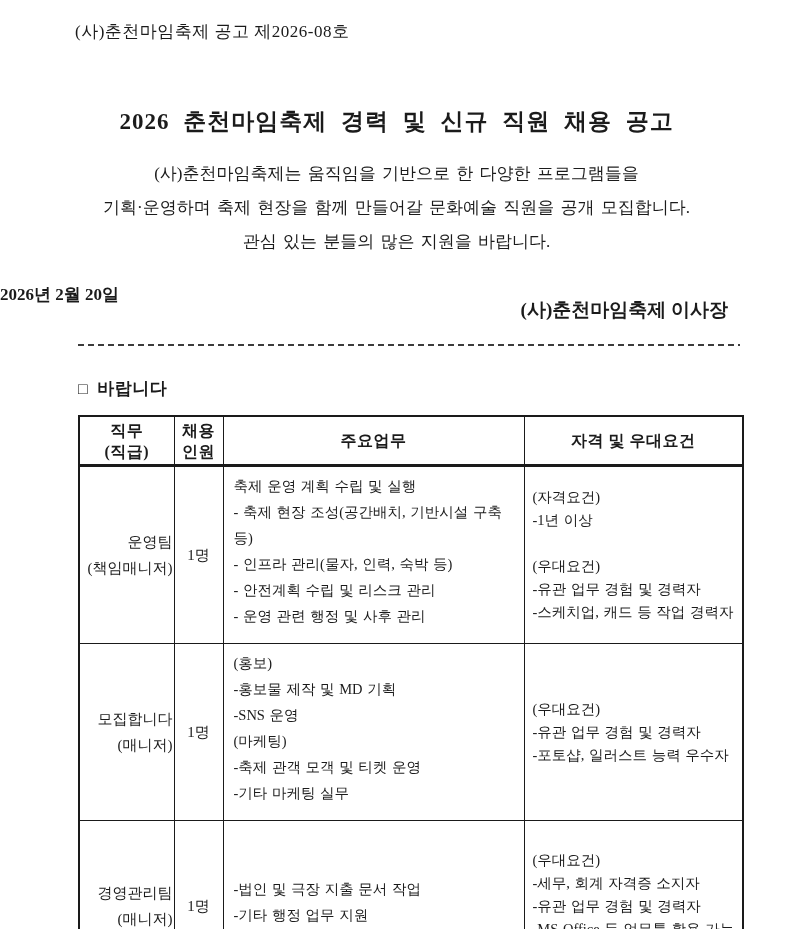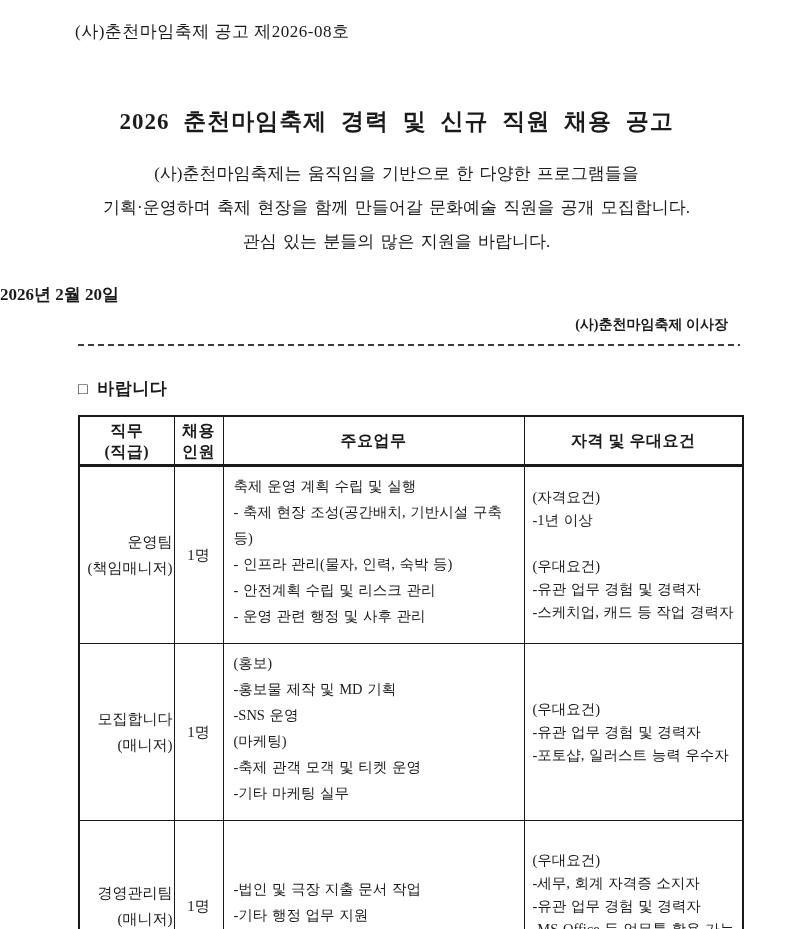--- a/index.html
+++ b/index.html
@@ -53,22 +53,22 @@
     left: 0;
     top: 283px;
     width: 100%;
     text-align: left;
     font-size: 17px;
     font-weight: bold;
   }
   .signer {
     position: absolute;
     right: 65px;
-    top: 316px;
-    font-size: 14px;
+    top: 297px;
+    font-size: 19px;
     font-weight: bold;
   }
   .dashed-line {
     position: absolute;
     left: 78px;
     top: 344px;
     width: 662px;
     height: 2px;
     background: repeating-linear-gradient(90deg, #3c3c3c 0 6px, transparent 6px 10px);
   }

